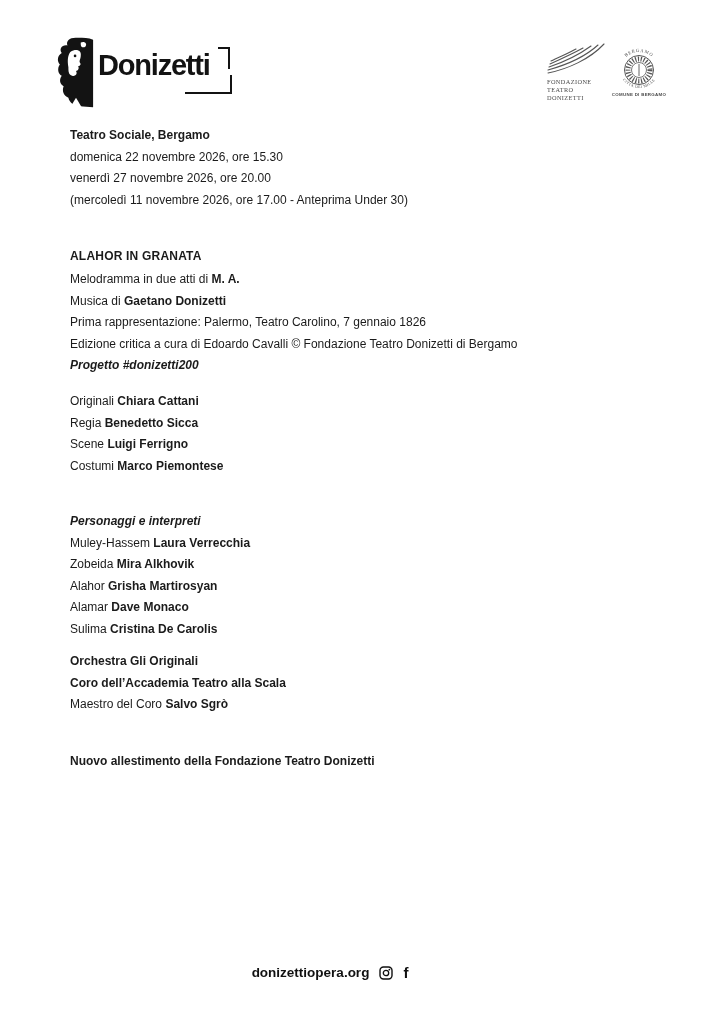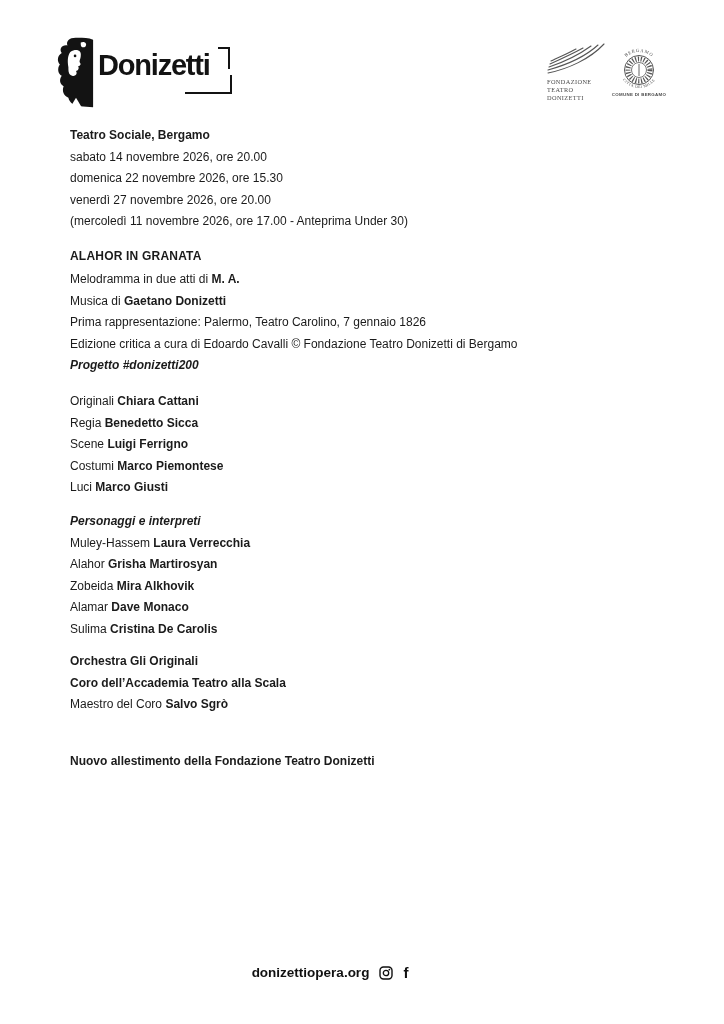--- a/index.html
+++ b/index.html
@@ -106,21 +106,20 @@
     <line x1="29" y1="24" x2="29" y2="36" stroke="#555555" stroke-width="0.9"></line>
     <text font-size="3.8" fill="#4a4a4a" letter-spacing="0.4" font-family="Liberation Serif, serif">
       <textPath href="#arcBot" startOffset="50%" text-anchor="middle">CITTÀ DEI MILLE</textPath>
     </text>
     <text x="29" y="56" font-size="4.4" fill="#4a4a4a" letter-spacing="0.3" text-anchor="middle" font-weight="bold">COMUNE DI BERGAMO</text>
   </svg>
 </div>
 
 <div class="abs schedule">
   <div class="line"><b>Teatro Sociale, Bergamo</b></div>
-  <div class="line">sabato 14 novembre 2026, ore 20.00</div>
   <div class="line">domenica 22 novembre 2026, ore 15.30</div>
   <div class="line">venerdì 27 novembre 2026, ore 20.00</div>
   <div class="line">(mercoledì 11 novembre 2026, ore 17.00 - Anteprima Under 30)</div>
 </div>
 
 <div class="abs work">
   <div class="work-title">ALAHOR IN GRANATA</div>
   <div class="line">
     <span>Melodramma in due atti di</span>
     <b>M. A.</b>
@@ -144,39 +143,35 @@
     <b>Benedetto Sicca</b>
   </div>
   <div class="line">
     <span>Scene</span>
     <b>Luigi Ferrigno</b>
   </div>
   <div class="line">
     <span>Costumi</span>
     <b>Marco Piemontese</b>
   </div>
-  <div class="line">
-    <span>Luci</span>
-    <b>Marco Giusti</b>
-  </div>
 </div>
 
 <div class="abs cast">
   <div class="line italic">Personaggi e interpreti</div>
   <div class="line">
     <span>Muley-Hassem</span>
     <b>Laura Verrecchia</b>
   </div>
   <div class="line">
+    <span>Zobeida</span>
+    <b>Mira Alkhovik</b>
+  </div>
+  <div class="line">
     <span>Alahor</span>
     <b>Grisha Martirosyan</b>
-  </div>
-  <div class="line">
-    <span>Zobeida</span>
-    <b>Mira Alkhovik</b>
   </div>
   <div class="line">
     <span>Alamar</span>
     <b>Dave Monaco</b>
   </div>
   <div class="line">
     <span>Sulima</span>
     <b>Cristina De Carolis</b>
   </div>
 </div>

